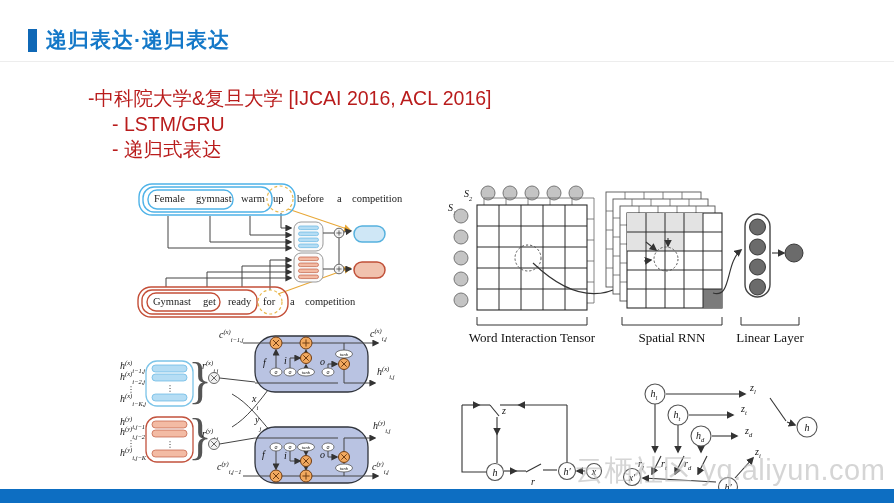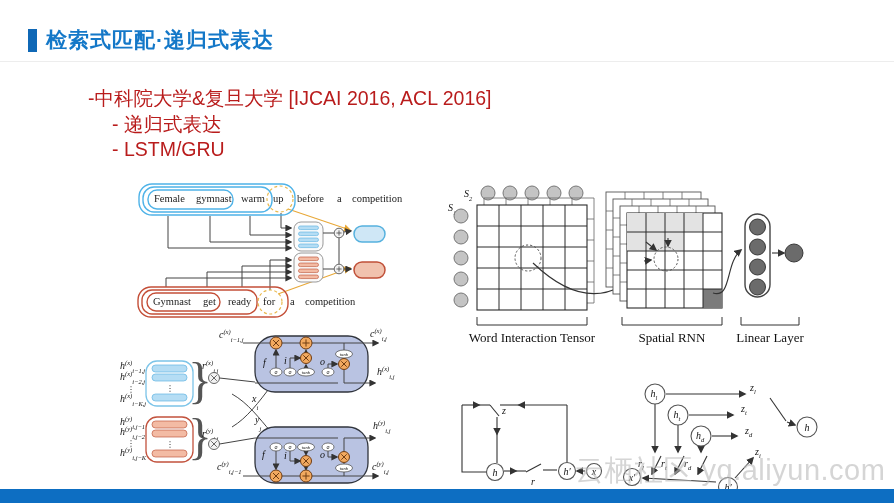--- a/index.html
+++ b/index.html
@@ -53,27 +53,27 @@
   .node{fill:#fff;stroke:#555;stroke-width:1.1;}
   .stk{fill:#fff;stroke:#7cc4e8;stroke-width:1.3;}
   .stkr{fill:#fff;stroke:#c2523d;stroke-width:1.3;}
 </style>
 </head>
 <body>
 
 <div class="slide">
 
   <div class="accent"></div>
-  <h1 class="title">检索式匹配·递归式表达</h1>
+  <h1 class="title">递归表达·递归表达</h1>
   <div class="divider"></div>
 
   <div class="bullets">
     <div>-中科院大学&amp;复旦大学 [IJCAI 2016, ACL 2016]</div>
+    <div class="ind">- LSTM/GRU</div>
     <div class="ind">- 递归式表达</div>
-    <div class="ind">- LSTM/GRU</div>
   </div>
 
   <svg class="canvas" width="894" height="503" viewBox="0 0 894 503">
     <defs>
       <marker id="aB" viewBox="0 0 10 10" refX="8" refY="5" markerWidth="7" markerHeight="7" orient="auto">
         <path d="M0,0L10,5L0,10z" fill="#333"></path>
       </marker>
       <marker id="aO" viewBox="0 0 10 10" refX="8" refY="5" markerWidth="7" markerHeight="7" orient="auto">
         <path d="M0,0L10,5L0,10z" fill="#e8a838"></path>
       </marker>

